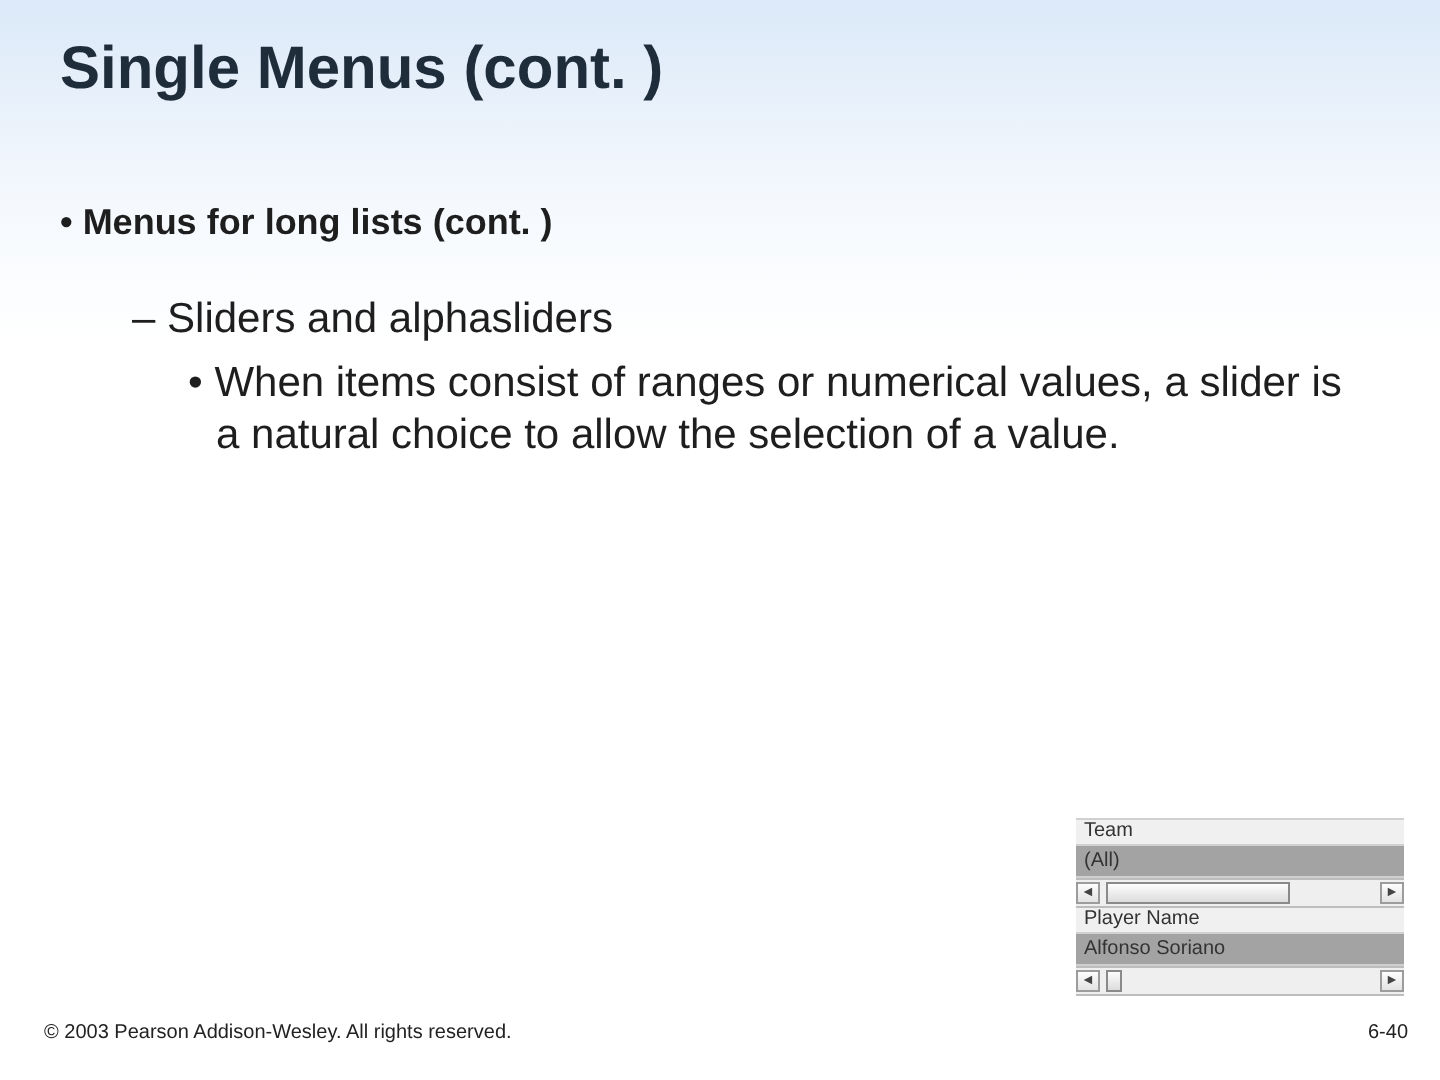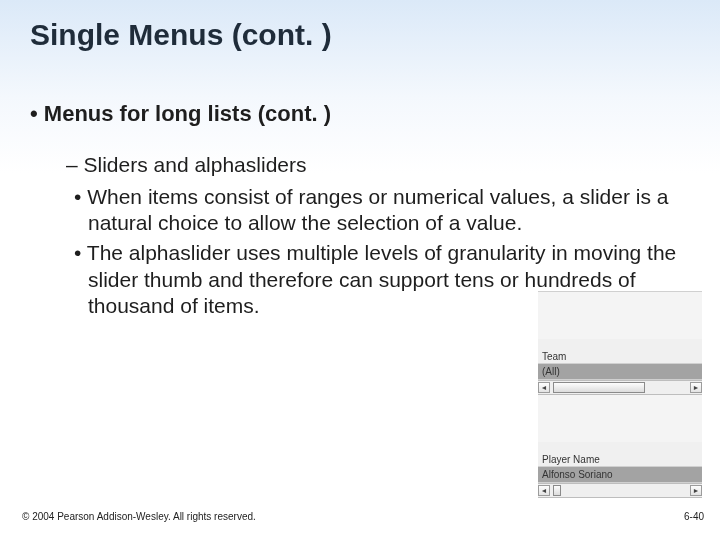--- a/index.html
+++ b/index.html
@@ -30,38 +30,38 @@
   .content {
     position: absolute;
     top: 100px;
     left: 30px;
     right: 24px;
     font-size: 21px;
     color: #1e1e1e;
     line-height: 1.25;
   }
   .b1 {
-    font-size: 22px;
+    font-size: 18px;
     font-weight: bold;
     margin-bottom: 10px;
   }
   .b1::before {
     content: "•  ";
   }
   .b2 {
     margin-left: 36px;
     font-size: 21px;
     margin-bottom: 6px;
     margin-top: 24px;
   }
   .b2::before {
     content: "– ";
   }
   .b3 {
-    margin-left: 58px;
+    margin-left: 78px;
     text-indent: -14px;
     font-size: 21px;
     margin-bottom: 4px;
     padding-right: 10px;
   }
   .b3::before {
     content: "• ";
   }
   .footer-left {
     position: absolute;
@@ -84,23 +84,22 @@
     right: 18px;
     bottom: 42px;
     width: 164px;
     font-family: Tahoma, Arial, sans-serif;
     font-size: 10px;
     color: #333;
     background: #f4f4f4;
     border-top: 1px solid #d0d0d0;
   }
   .w-label {
-    padding: 12px 4px 1px 4px;
+    padding: 0 4px 1px 4px;
     background: #f0f0f0;
-    margin-top: 47px;
   }
   .w-value {
     padding: 2px 4px;
     background: #a3a3a3;
     border: 1px solid #d0d0d0;
     border-left: none;
     border-right: none;
   }
   .w-track {
     position: relative;
@@ -142,21 +141,20 @@
 <body>
 
 <div class="slide">
 
   <div class="title">Single Menus (cont. )</div>
 
   <div class="content">
     <div class="b1">Menus for long lists (cont. )</div>
     <div class="b2">Sliders and alphasliders</div>
     <div class="b3">When items consist of ranges or numerical values, a slider is a natural choice to allow the selection of a value.</div>
-    <div class="b3">The alphaslider uses multiple levels of granularity in moving the slider thumb and therefore can support tens or hundreds of thousand of items.</div>
   </div>
 
   <div class="widget">
     <div class="w-label">Team</div>
     <div class="w-value">(All)</div>
     <div class="w-track">
       <div class="w-arrow">◄</div>
       <div class="w-mid">
         <div class="w-thumb" style="left:2%;width:66%"></div>
       </div>
@@ -166,15 +164,15 @@
     <div class="w-value">Alfonso Soriano</div>
     <div class="w-track">
       <div class="w-arrow">◄</div>
       <div class="w-mid">
         <div class="w-thumb" style="left:2%;width:6%"></div>
       </div>
       <div class="w-arrow">►</div>
     </div>
   </div>
 
-  <div class="footer-left">© 2004 Pearson Addison-Wesley. All rights reserved.</div>
+  <div class="footer-left">© 2003 Pearson Addison-Wesley. All rights reserved.</div>
   <div class="footer-right">6-40</div>
 </div>
 
 </body></html>

